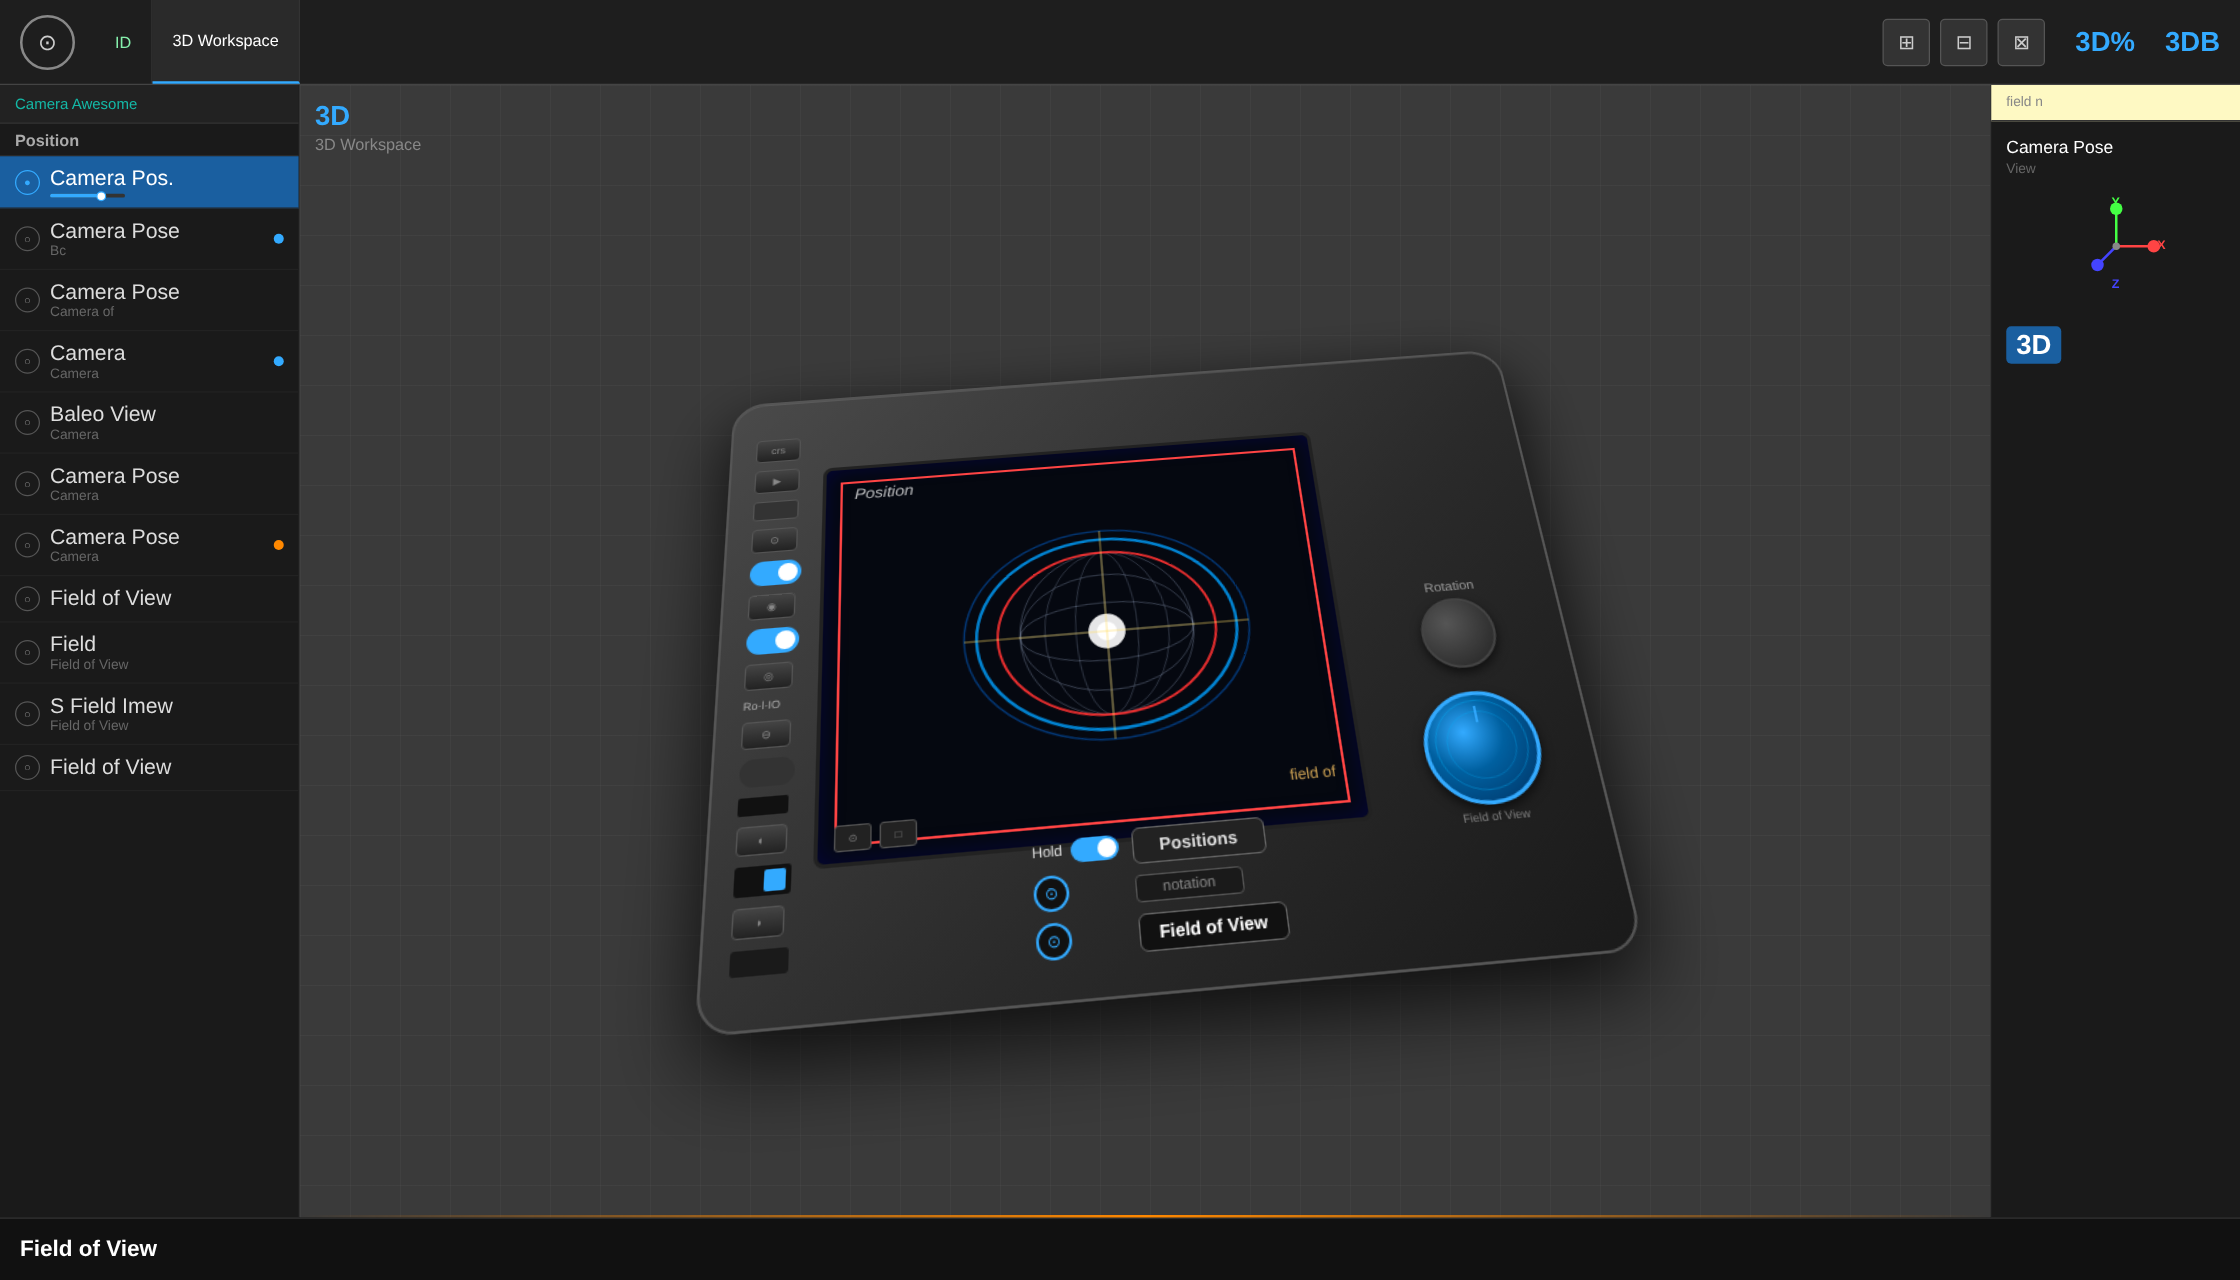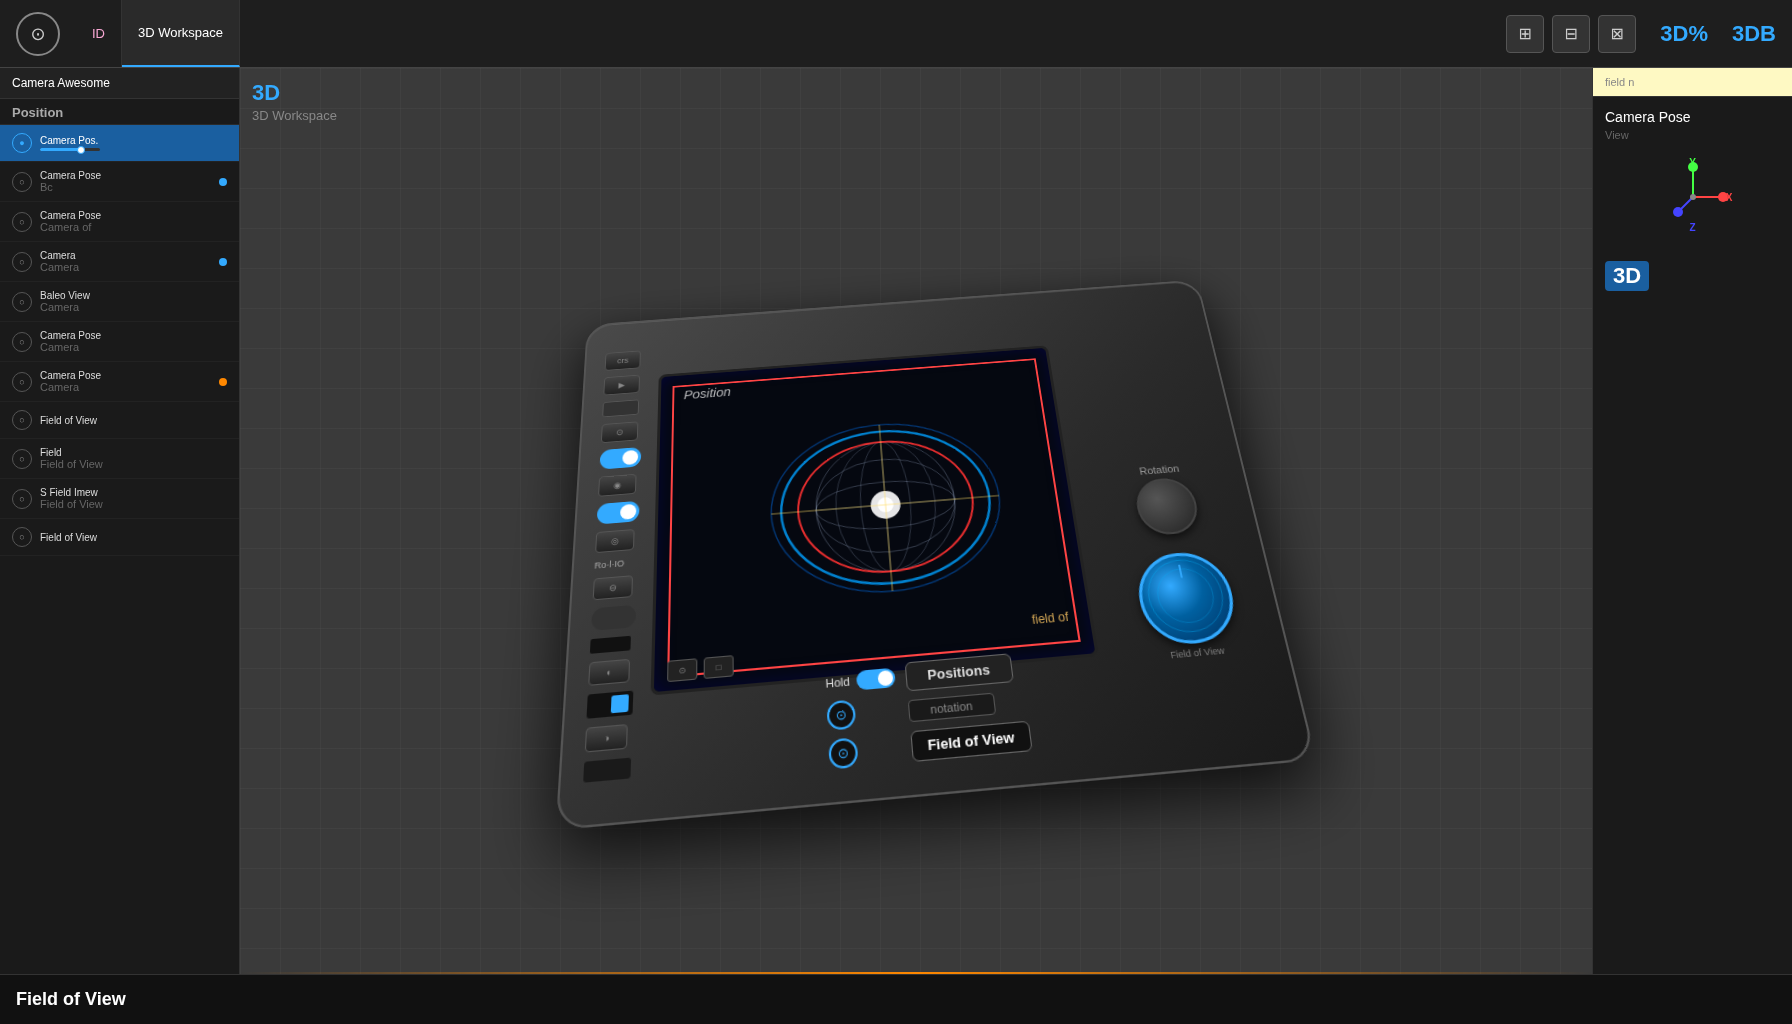--- a/index.html
+++ b/index.html
@@ -46,21 +46,21 @@
       display: flex;
       align-items: center;
       height: 100%;
       margin-left: 8px;
     }
     .tab-item {
       padding: 0 16px;
       height: 100%;
       display: flex;
       align-items: center;
-      color: #f9a8d4;
+      color: #86efac;
       font-size: 13px;
       cursor: pointer;
       border-right: 1px solid #333;
     }
     .tab-item.active {
       background: #2a2a2a;
       color: #fff;
       border-bottom: 2px solid #3af;
     }
     .top-bar-title {
@@ -115,21 +115,21 @@
       width: 240px;
       background: #1a1a1a;
       border-right: 1px solid #333;
       display: flex;
       flex-direction: column;
       flex-shrink: 0;
       overflow-y: auto;
     }
     .sidebar-header {
       padding: 8px 12px;
-      color: #ffffff;
+      color: #14b8a6;
       font-size: 12px;
       border-bottom: 1px solid #333;
       background: #222;
     }
     .sidebar-section-title {
       padding: 6px 12px 4px;
       color: #aaa;
       font-size: 13px;
       font-weight: 600;
       border-bottom: 1px solid #2a2a2a;
@@ -158,21 +158,21 @@
       color: #888;
       flex-shrink: 0;
     }
     .sidebar-item-icon.blue { border-color: #3af; color: #3af; }
     .sidebar-item-content {
       flex: 1;
       min-width: 0;
     }
     .sidebar-item-label {
       color: #ddd;
-      font-size: 10px;
+      font-size: 17px;
       white-space: nowrap;
       overflow: hidden;
       text-overflow: ellipsis;
     }
     .sidebar-item.active .sidebar-item-label {
       color: #fff;
     }
     .sidebar-item-sub {
       color: #666;
       font-size: 11px;

